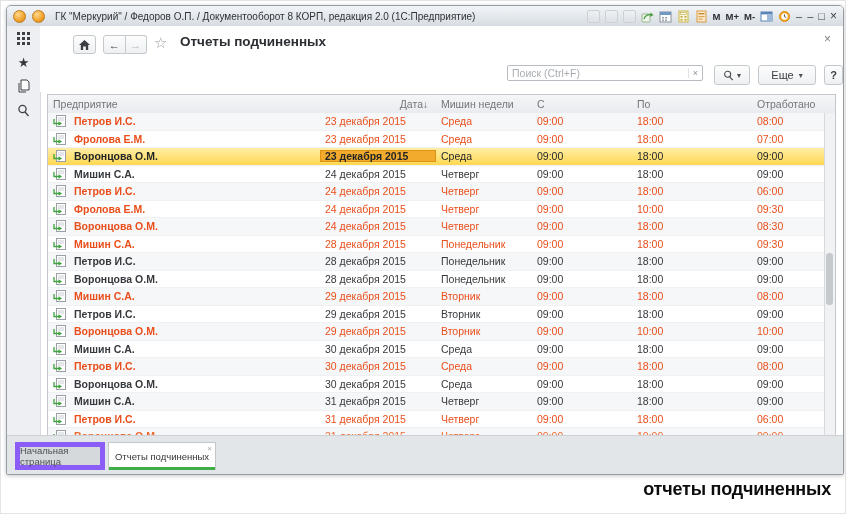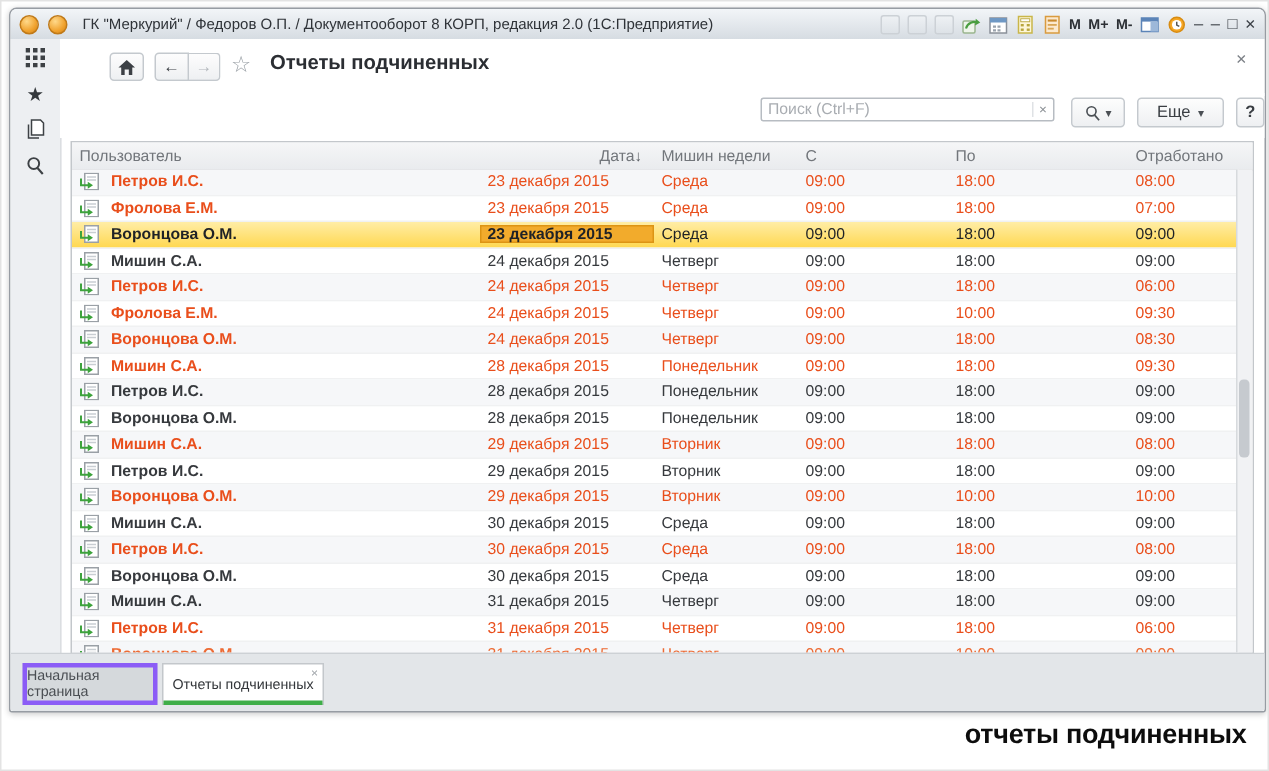--- a/index.html
+++ b/index.html
@@ -62,21 +62,21 @@
   .cell-user{display:flex;align-items:center;gap:8px;padding-left:7px;font-weight:bold;}
   .row.state-alert{color:#e94e1b;}
   .row.state-clipped{color:#ed6a33;}
   .row.state-selected{background:linear-gradient(#ffeda6,#ffd851);color:#1f2226;}
   .row.state-selected .cell-date{background:#f2ab2c;font-weight:bold;box-shadow:inset 0 0 0 1px #dd9414;}
   .vscroll{position:absolute;right:0;top:18px;width:10px;height:322px;background:#f1f2f4;border-left:1px solid #d7dadd;}
   .vthumb{position:absolute;left:1px;top:140px;width:7px;height:52px;background:#c6cacf;border-radius:3px;}
   
   .tabstrip{position:absolute;left:0;right:0;bottom:0;height:38px;background:#e3e6e9;border-top:1px solid #cdd1d5;border-radius:0 0 2px 2px;}
   .tab{position:absolute;bottom:4px;height:28px;box-sizing:border-box;font-size:9.5px;display:flex;align-items:center;justify-content:center;}
-  .tab-home{left:8px;width:90px;background:#d5d9dc;border:3px solid #8b5cf6;color:#4a4e53;}
+  .tab-home{left:8px;width:90px;background:#d5d9dc;border:5px solid #8b5cf6;color:#4a4e53;}
   .tab-active{left:101px;width:108px;background:#fff;border:1px solid #c3c7cb;color:#33363a;}
   .tab-green{position:absolute;left:0;right:0;bottom:-1px;height:3px;background:#3fae49;}
   .tab-close{position:absolute;top:1px;right:3px;font-size:8px;color:#9da2a7;}
   
   .caption{position:absolute;right:14px;top:478px;font-size:18px;font-weight:bold;color:#0d0d0d;letter-spacing:-0.2px;}
 </style>
 </head>
 <body>
 
 <div class="stage">
@@ -197,21 +197,21 @@
       </div>
       <div class="btn more-btn">
         <span>Еще</span>
         <span class="drop-caret">▾</span>
       </div>
       <div class="btn help-btn">?</div>
     </div>
 
     <div class="table">
       <div class="thead">
-        <div class="th">Пользователь</div>
+        <div class="th">Предприятие</div>
         <div class="th th-date">
           <span>Дата</span>
           <span class="sort-arrow">↓</span>
         </div>
         <div class="th">Мишин недели</div>
         <div class="th">С</div>
         <div class="th">По</div>
         <div class="th">Отработано</div>
       </div>
       <div class="tbody">

